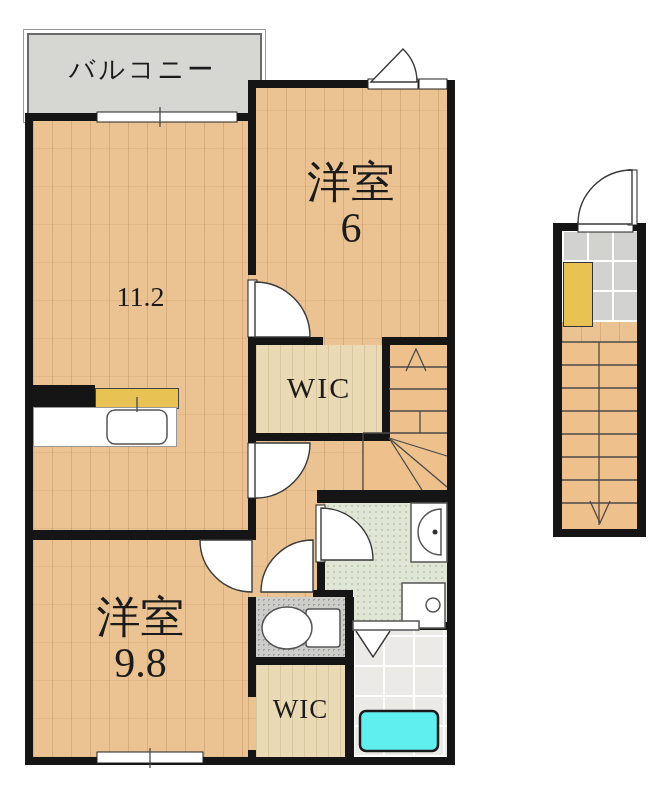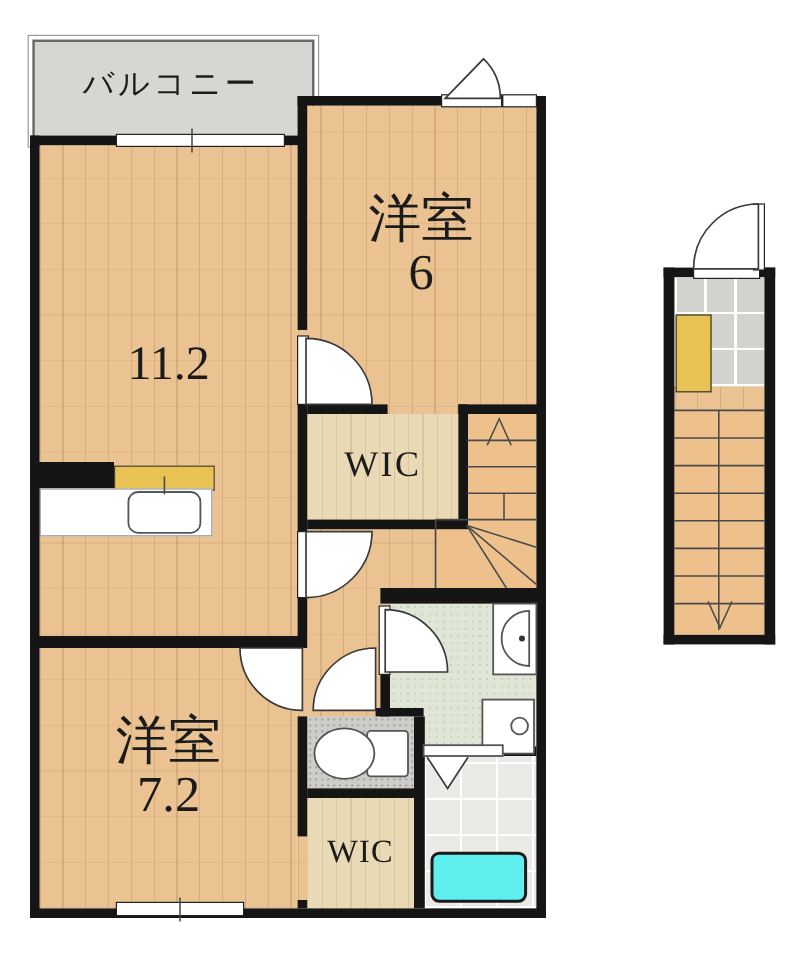--- a/index.html
+++ b/index.html
@@ -93,28 +93,28 @@
   <div class="wall" style="left:553px;top:529px;width:93px;height:8px;"></div>
 
   <div class="label" style="left:27px;top:56px;width:231px;font-size:26px;letter-spacing:3px;">
     <span>バルコニー</span>
   </div>
   <div class="label" style="left:256px;top:160px;width:190px;">
     <span style="font-size:44px;">洋室</span>
     <span style="font-size:42px;">6</span>
   </div>
   <div class="label" style="left:33px;top:282px;width:215px;">
-    <span style="font-size:40px;">11.2</span>
+    <span style="font-size:28px;">11.2</span>
   </div>
   <div class="label" style="left:256px;top:372px;width:126px;font-size:30px;letter-spacing:2px;">
     <span>WIC</span>
   </div>
   <div class="label" style="left:33px;top:595px;width:215px;">
     <span style="font-size:44px;">洋室</span>
-    <span style="font-size:42px;">7.2</span>
+    <span style="font-size:42px;">9.8</span>
   </div>
   <div class="label" style="left:256px;top:695px;width:89px;font-size:27px;letter-spacing:1px;">
     <span>WIC</span>
   </div>
 
   <svg width="671" height="800" viewBox="0 0 671 800">
 
     <g>
       <rect class="win" x="97" y="112" width="140" height="10"></rect>
       <line class="ln" x1="160" y1="107" x2="160" y2="127"></line>

